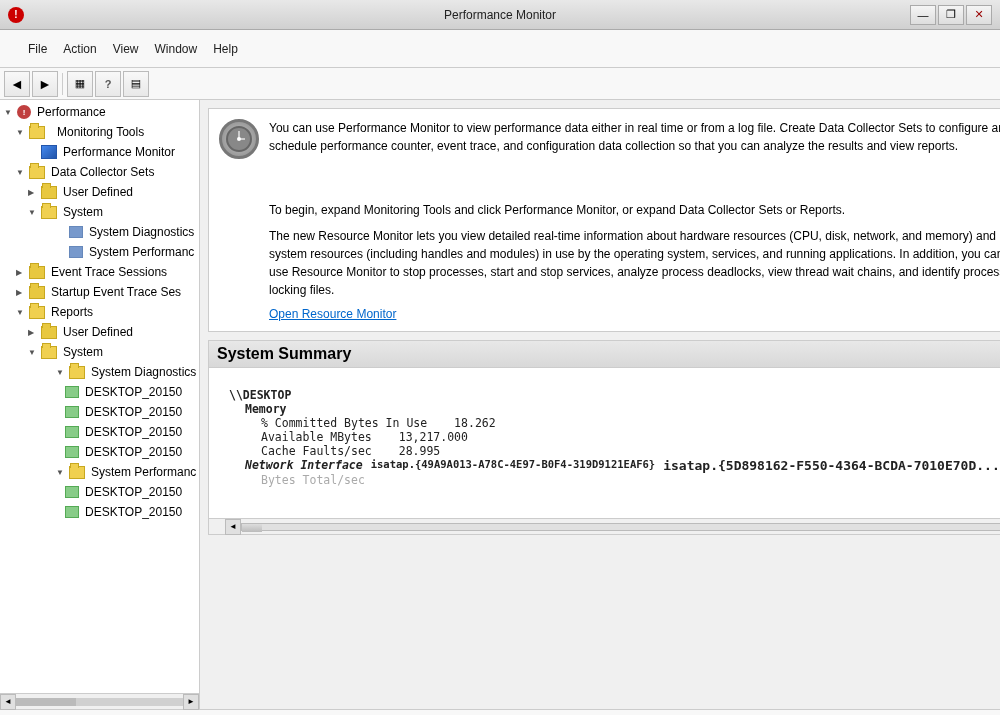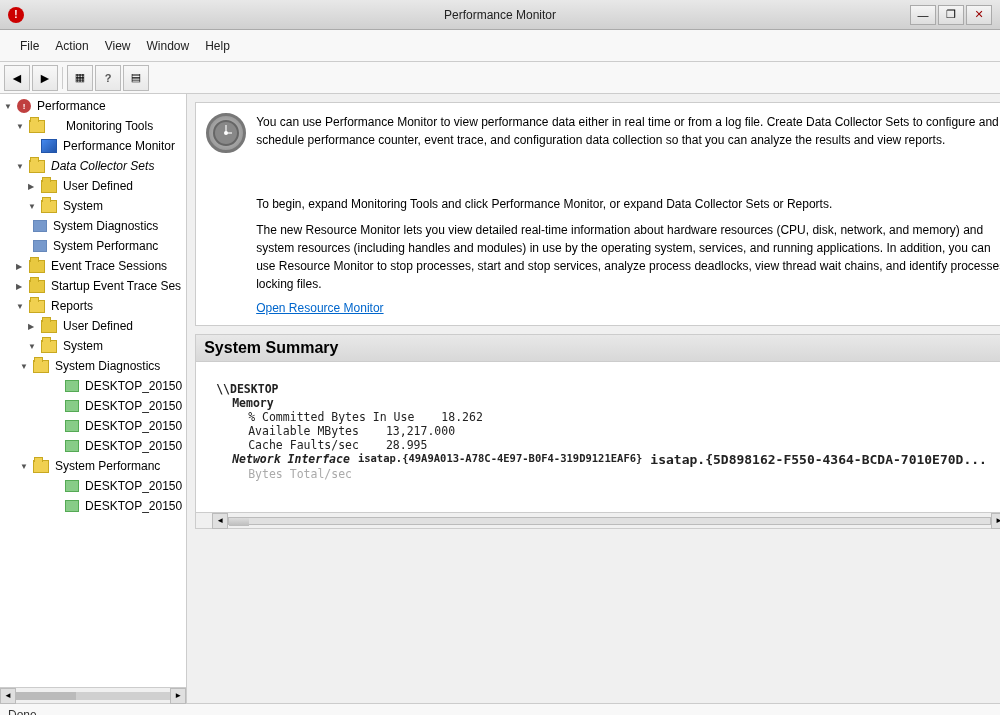--- a/index.html
+++ b/index.html
@@ -53,25 +53,25 @@
       border: 1px solid #aaa;
       display: flex; align-items: center; justify-content: center;
       font-size: 11px;
       cursor: pointer;
     }
     .title-btn.close { color: #900; }
 
     
     .menu-bar {
       background: #f8f8f8;
-      height: 32px;
+      height: 38px;
       display: flex;
       align-items: center;
       border-bottom: 1px solid #ccc;
-      padding: 0 12px;
+      padding: 0 20px;
     }
     .menu-item {
       padding: 2px 8px;
       font-size: 12px;
       cursor: pointer;
       color: #222;
     }
 
     
     .toolbar {
@@ -223,21 +223,21 @@
       align-items: center;
       padding: 0 8px;
       font-size: 12px;
       color: #333;
     }
 
     
     .indent-0 { padding-left: 4px; }
     .indent-1 { padding-left: 16px; }
     .indent-2 { padding-left: 28px; }
-    .indent-3 { padding-left: 20px; }
+    .indent-3 { padding-left: 56px; }
     .indent-4 { padding-left: 52px; }
 
     
     .left-panel-wrap {
       display: flex;
       flex-direction: column;
       width: 200px;
       border-right: 1px solid #ccc;
       background: #fff;
     }
@@ -436,33 +436,33 @@
 
         <div class="tree-item tree-root indent-0">
           <span class="expand-icon">▼</span>
           <span class="icon-root" style="width:14px;height:14px;font-size:8px;border-radius:50%;background:#c04040;color:white;display:inline-flex;align-items:center;justify-content:center;flex-shrink:0;">!</span>
           <span style="margin-left:3px;">Performance</span>
         </div>
 
         <div class="tree-item tree-root indent-1">
           <span class="expand-icon">▼</span>
           <span class="icon-open-folder"></span>
-          <span style="margin-left:18px;">Monitoring Tools</span>
+          <span style="margin-left:9px;">Monitoring Tools</span>
         </div>
 
         <div class="tree-item tree-root indent-2">
           <span class="expand-icon" style="visibility:hidden;">▶</span>
           <span class="icon-perf-mon" style="background:linear-gradient(135deg,#4488ee,#2255aa);border:1px solid #2255aa;"></span>
           <span style="margin-left:3px;">Performance Monitor</span>
         </div>
 
         <div class="tree-item tree-root indent-1">
           <span class="expand-icon">▼</span>
           <span class="icon-open-folder"></span>
-          <span style="margin-left:3px;font-style:italic;">Data Collector Sets</span>
+          <span style="margin-left:3px;">Data Collector Sets</span>
         </div>
 
         <div class="tree-item tree-root indent-2">
           <span class="expand-icon">▶</span>
           <span class="icon-folder"></span>
           <span style="margin-left:3px;">User Defined</span>
         </div>
 
         <div class="tree-item tree-root indent-2">
           <span class="expand-icon">▼</span>

